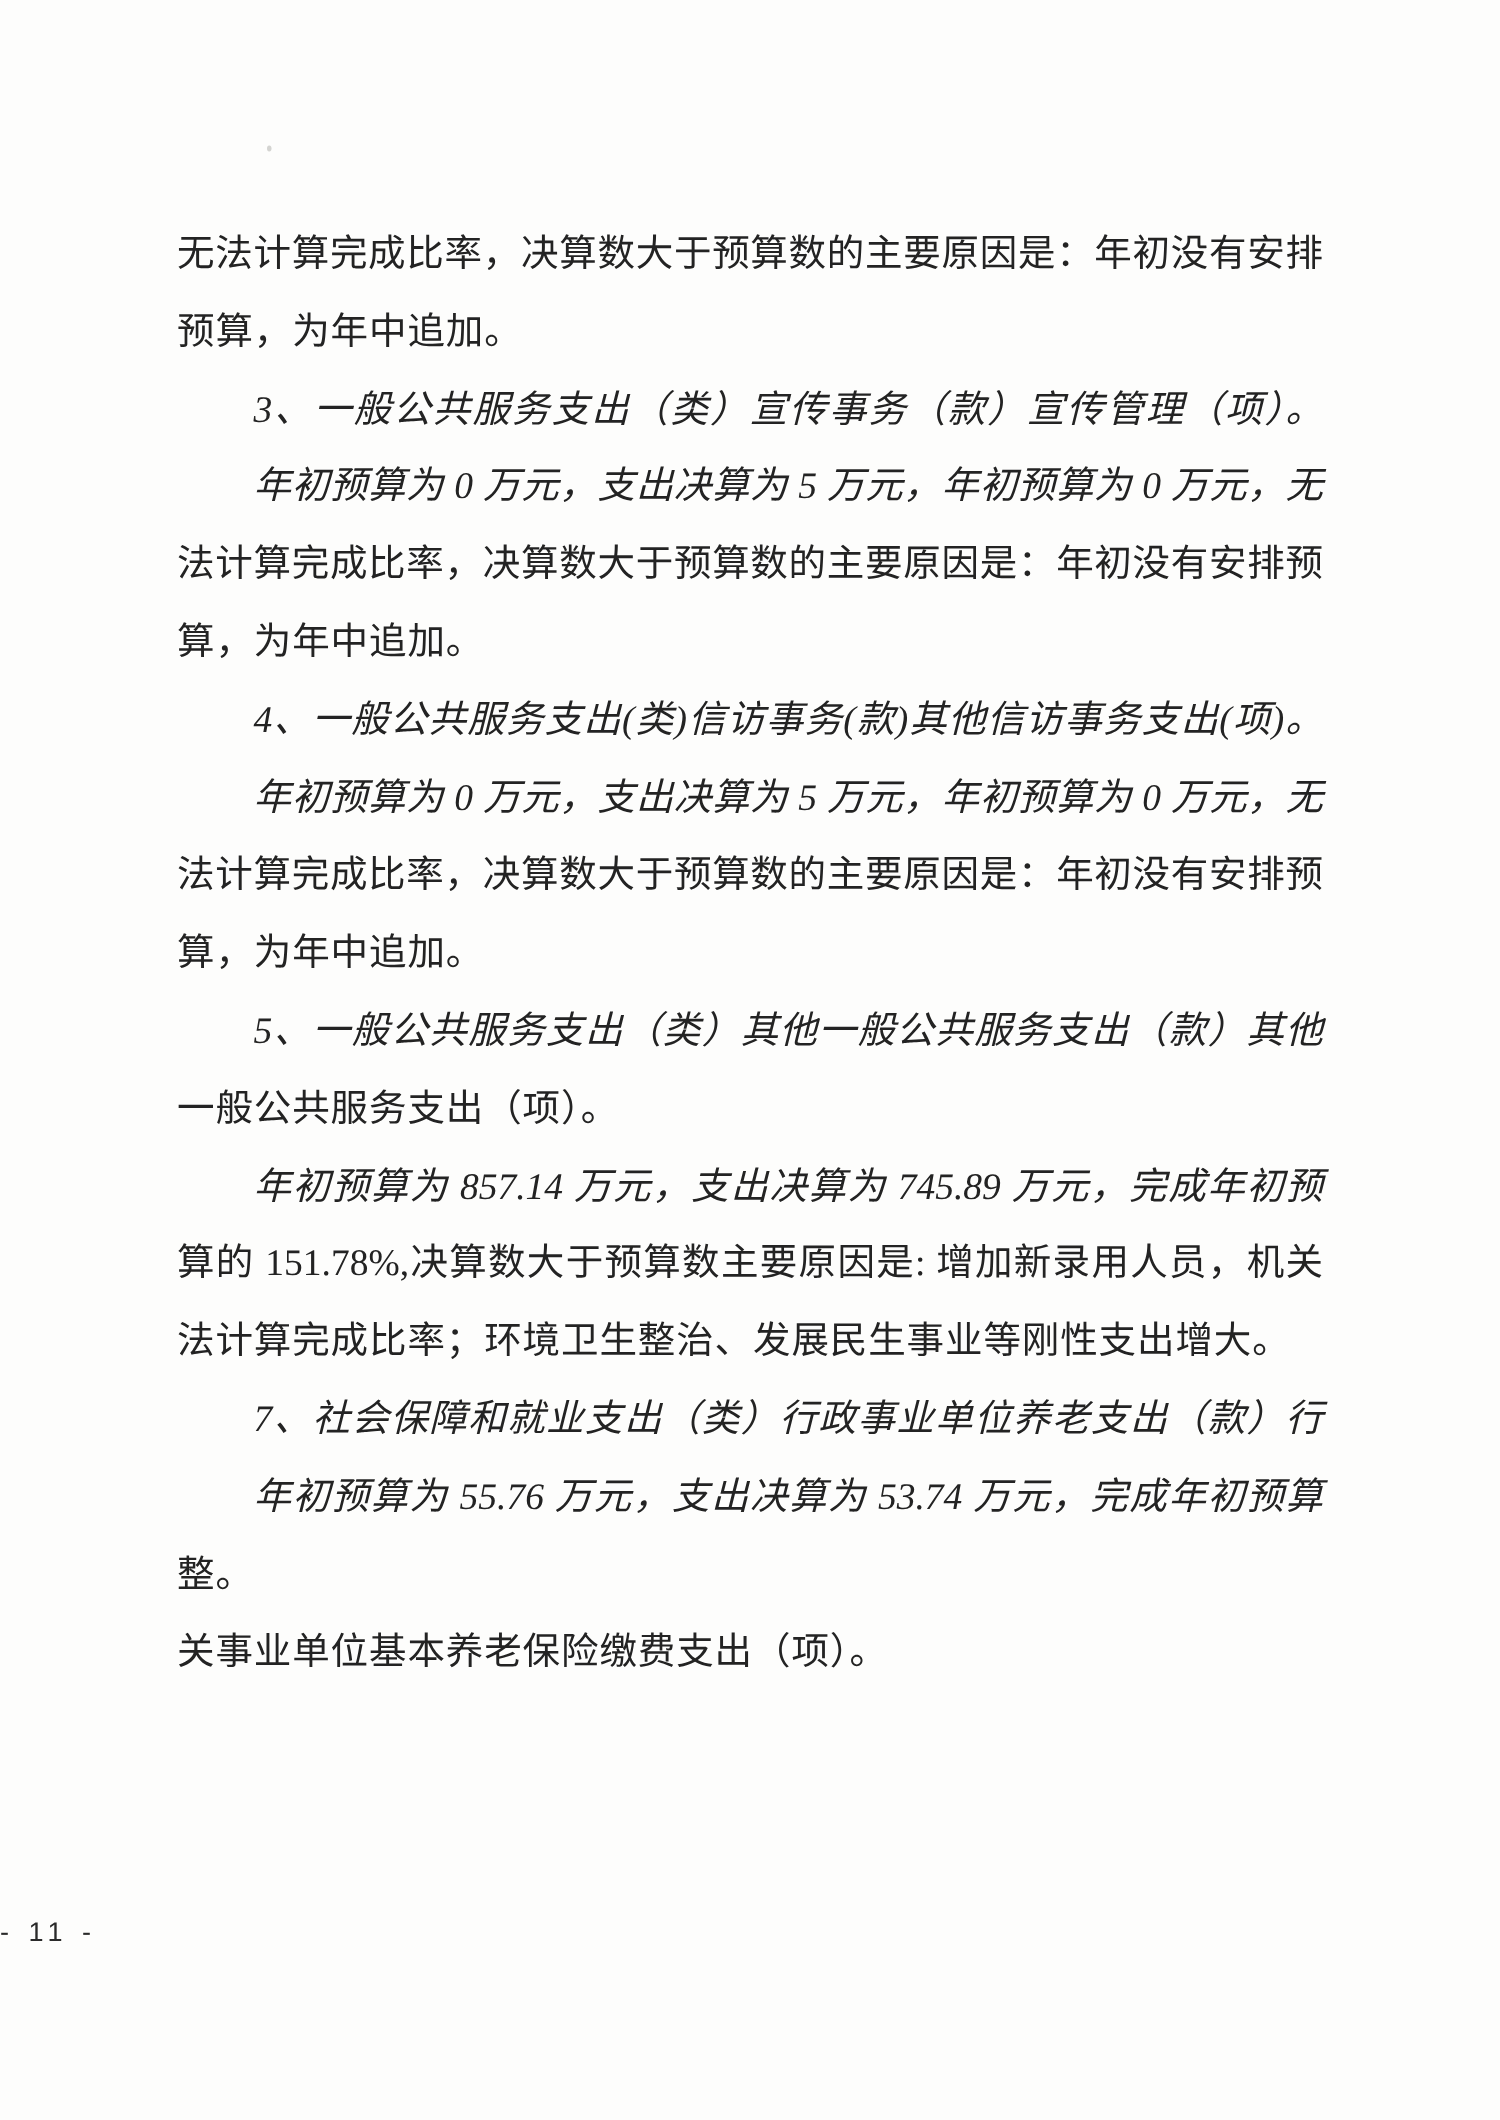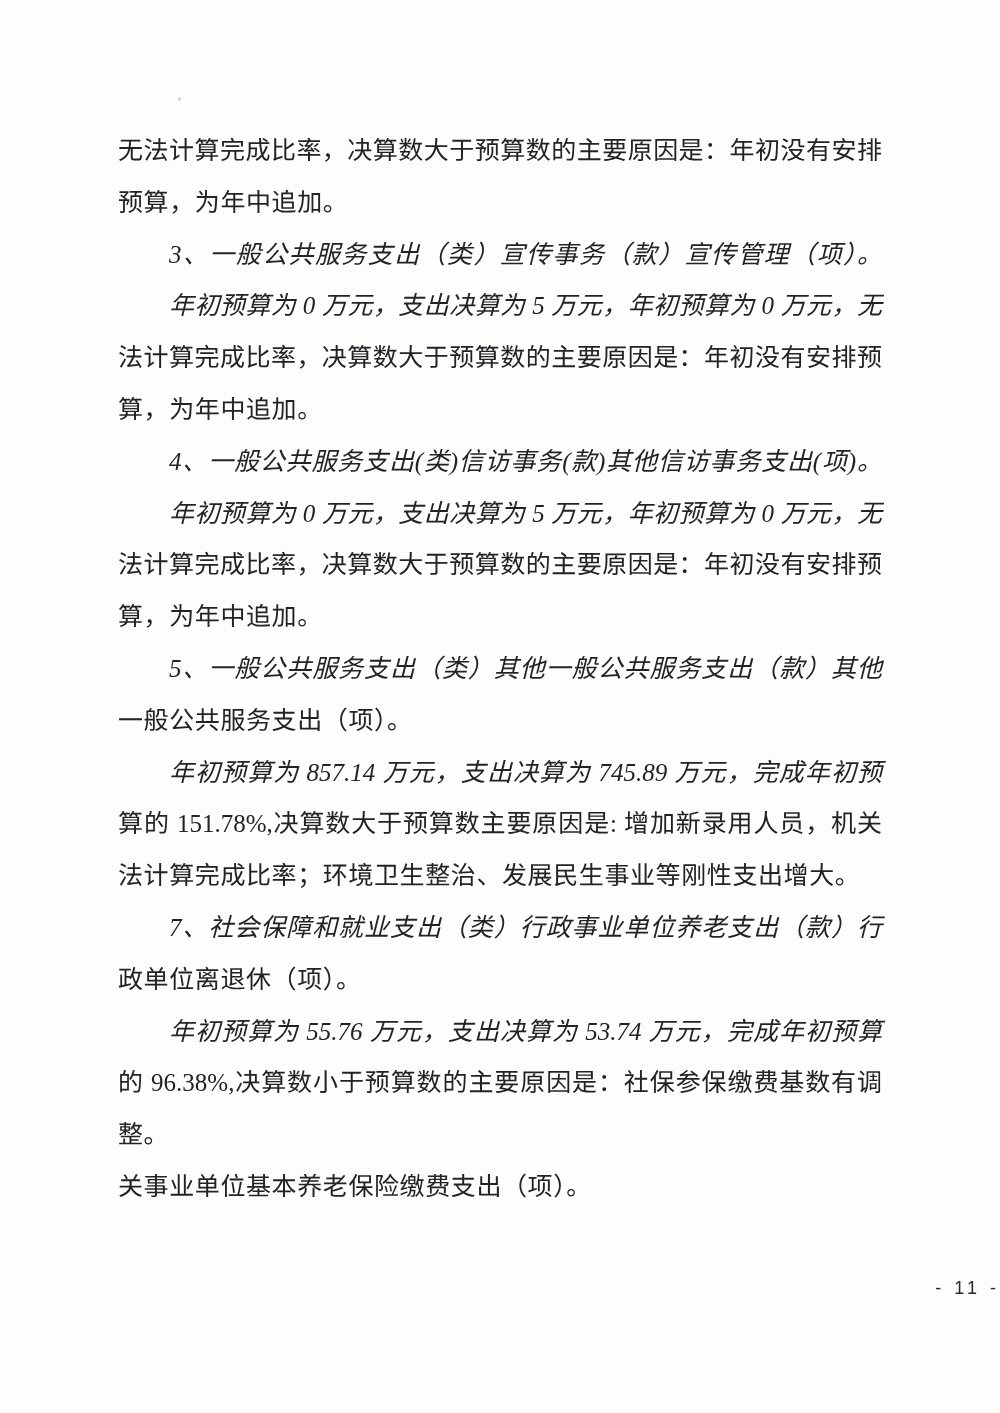--- a/index.html
+++ b/index.html
@@ -15,21 +15,21 @@
   }
   .page {
     position: relative;
     width: 1000px;
     height: 1413px;
     background: #fdfdfc;
     color: #232323;
   }
   .content {
     position: absolute;
-    top: 125px;
+    top: 144px;
     left: 118px;
     width: 764px;
   }
   .line {
     height: 51.8px;
     line-height: 51.8px;
     font-size: 25px;
     white-space: nowrap;
     letter-spacing: 0.3px;
   }
@@ -49,21 +49,21 @@
   
   .ind {
     text-indent: 51px;
     font-style: italic;
   }
   .footer {
     position: absolute;
     top: 1278px;
     left: 0;
     width: 1000px;
-    text-align: right;
+    text-align: left;
     font-size: 18px;
     letter-spacing: 4px;
     color: #2a2a2a;
     font-family: "Liberation Sans", "DejaVu Sans", sans-serif;
   }
   .speckle {
     position: absolute;
     width: 3px;
     height: 4px;
     background: #b9b9b4;
@@ -88,22 +88,20 @@
     <div class="line j ind">4、一般公共服务支出(类)信访事务(款)其他信访事务支出(项)。</div>
     <div class="line j ind">年初预算为 0 万元，支出决算为 5 万元，年初预算为 0 万元，无</div>
     <div class="line j">法计算完成比率，决算数大于预算数的主要原因是：年初没有安排预</div>
     <div class="line end">算，为年中追加。</div>
     <div class="line j ind">5、一般公共服务支出（类）其他一般公共服务支出（款）其他</div>
     <div class="line end">一般公共服务支出（项）。</div>
     <div class="line j ind">年初预算为 857.14 万元，支出决算为 745.89 万元，完成年初预</div>
     <div class="line j">算的 151.78%,决算数大于预算数主要原因是: 增加新录用人员，机关</div>
     <div class="line end">法计算完成比率；环境卫生整治、发展民生事业等刚性支出增大。</div>
     <div class="line j ind">7、社会保障和就业支出（类）行政事业单位养老支出（款）行</div>
-    <div class="line end">政单位离退休（项）。</div>
     <div class="line j ind">年初预算为 55.76 万元，支出决算为 53.74 万元，完成年初预算</div>
-    <div class="line j">的 96.38%,决算数小于预算数的主要原因是：社保参保缴费基数有调</div>
     <div class="line end">整。</div>
     <div class="line end">关事业单位基本养老保险缴费支出（项）。</div>
   </div>
 
   <div class="footer">- 11 -</div>
 
 </div>
 
 </body></html>

